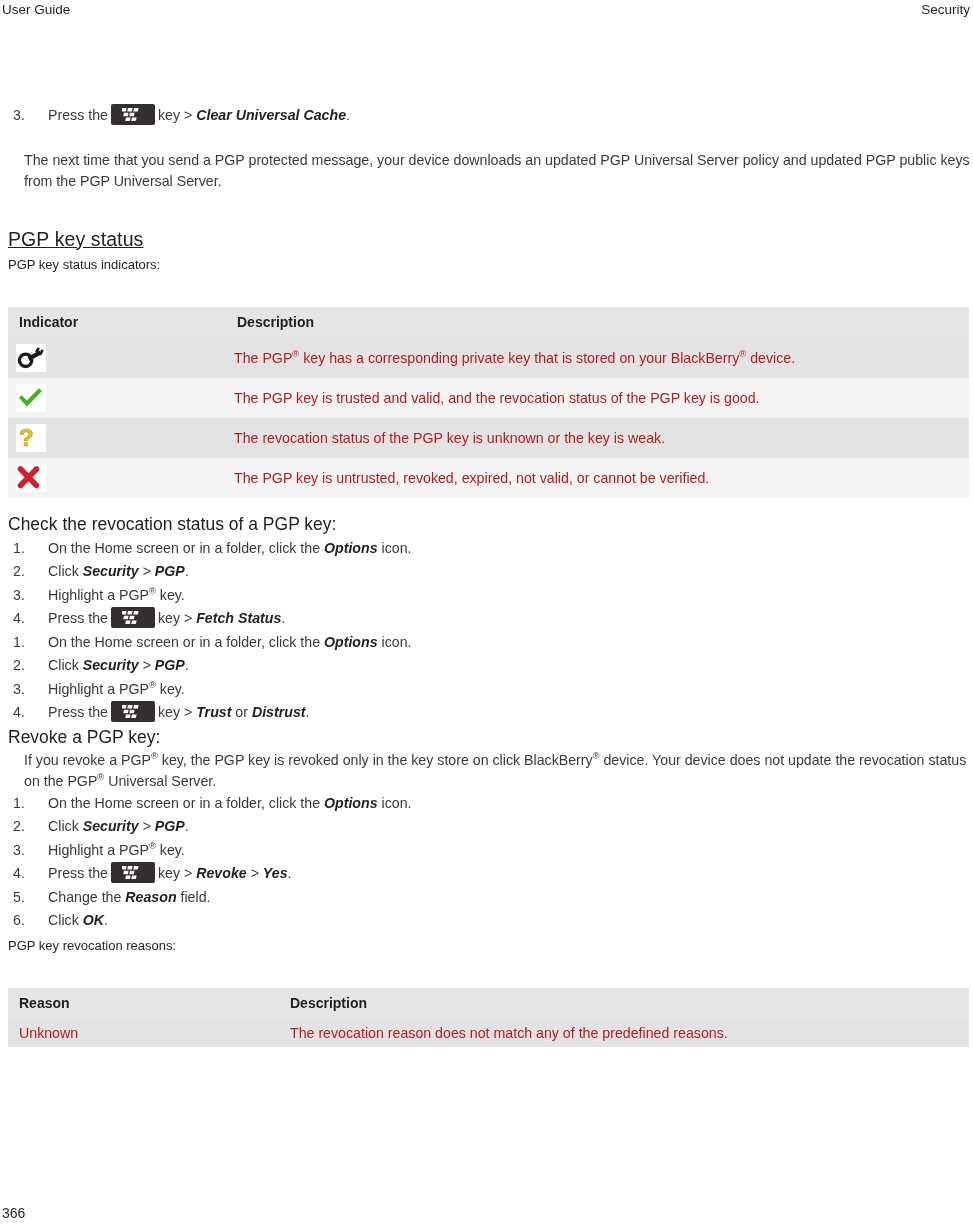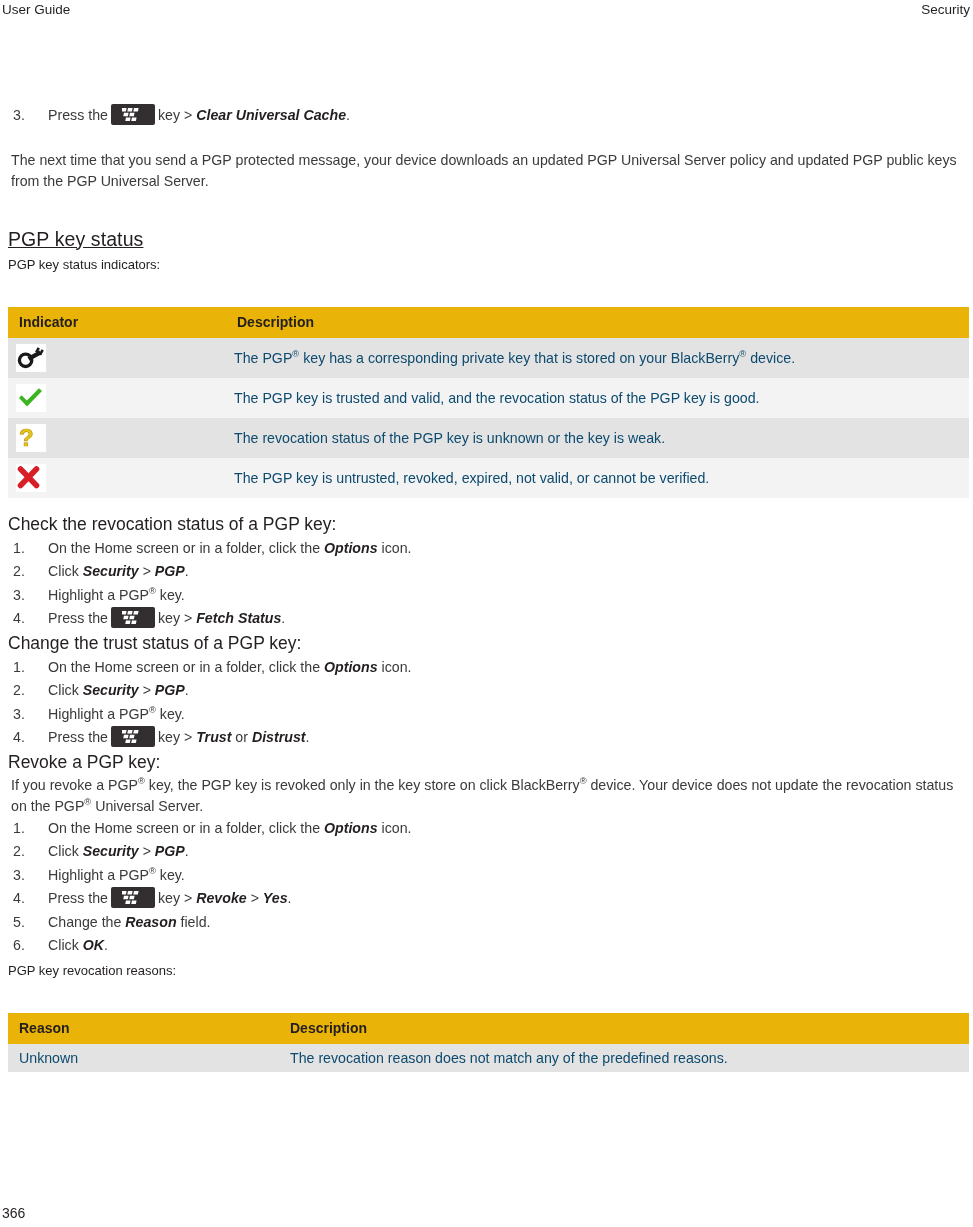--- a/index.html
+++ b/index.html
@@ -56,21 +56,21 @@
     left: 8px;
     top: 104px;
     width: 962px;
   }
 
   
   .para {
     font-size: 14.2px;
     line-height: 21px;
     color: #3a3a3a;
-    margin: 0 0 0 3px;
+    margin: 0 0 0 16px;
   }
 
   .h-section {
     font-size: 19.5px;
     line-height: 26px;
     color: #231f20;
     letter-spacing: .1px;
     margin: 0;
     text-decoration: underline;
   }
@@ -141,31 +141,31 @@
   .bb-key svg { position: absolute; left: 11px; top: 4px; }
 
   
   table.doc {
     border-collapse: collapse;
     width: 961px;
     table-layout: fixed;
     font-size: 14px;
   }
   table.doc th {
-    background: #eab308;
+    background: #e5e5e5;
     color: #231f20;
     font-weight: bold;
     text-align: left;
     font-size: 14px;
     padding: 7px 0 7px 11px;
     height: 17px;
     vertical-align: middle;
   }
   table.doc td {
-    color: #0c4a6e;
+    color: #b91c1c;
     font-size: 14.2px;
     padding: 6px 0 6px 11px;
     vertical-align: middle;
   }
   table.doc tbody tr:nth-child(odd)  td { background: #e3e3e3; }
   table.doc tbody tr:nth-child(even) td { background: #f3f3f3; }
 
   
   .tbl-indicator th.c1, .tbl-indicator td.c1 { width: 207px; }
   .tbl-indicator td.c1 { padding-left: 8px; }
@@ -316,21 +316,20 @@
                   <rect x="9" y="4.8" width="4.6" height="3.4" transform="skewX(-12)"></rect>
                   <rect x="6" y="9.6" width="4.6" height="3.4" transform="skewX(-12)"></rect>
                   <rect x="12" y="9.6" width="4.6" height="3.4" transform="skewX(-12)"></rect>
                 </g>
               </svg>
            </span><span>key &gt;</span>
         <b>Fetch Status</b><span>.</span>
       </li>
     </ol>
 
-    <div class="h-proc">Change the trust status of a PGP key:</div>
     <ol class="steps">
       <li>
         <span class="num">1.</span><span>On the Home screen or in a folder, click the </span><b>Options</b><span> icon.</span>
       </li>
       <li>
         <span class="num">2.</span><span>Click </span><b>Security</b><span> &gt; </span><b>PGP</b><span>.</span>
       </li>
       <li>
         <span class="num">3.</span><span>Highlight a PGP</span><span class="sup">®</span><span> key.</span>
       </li>

